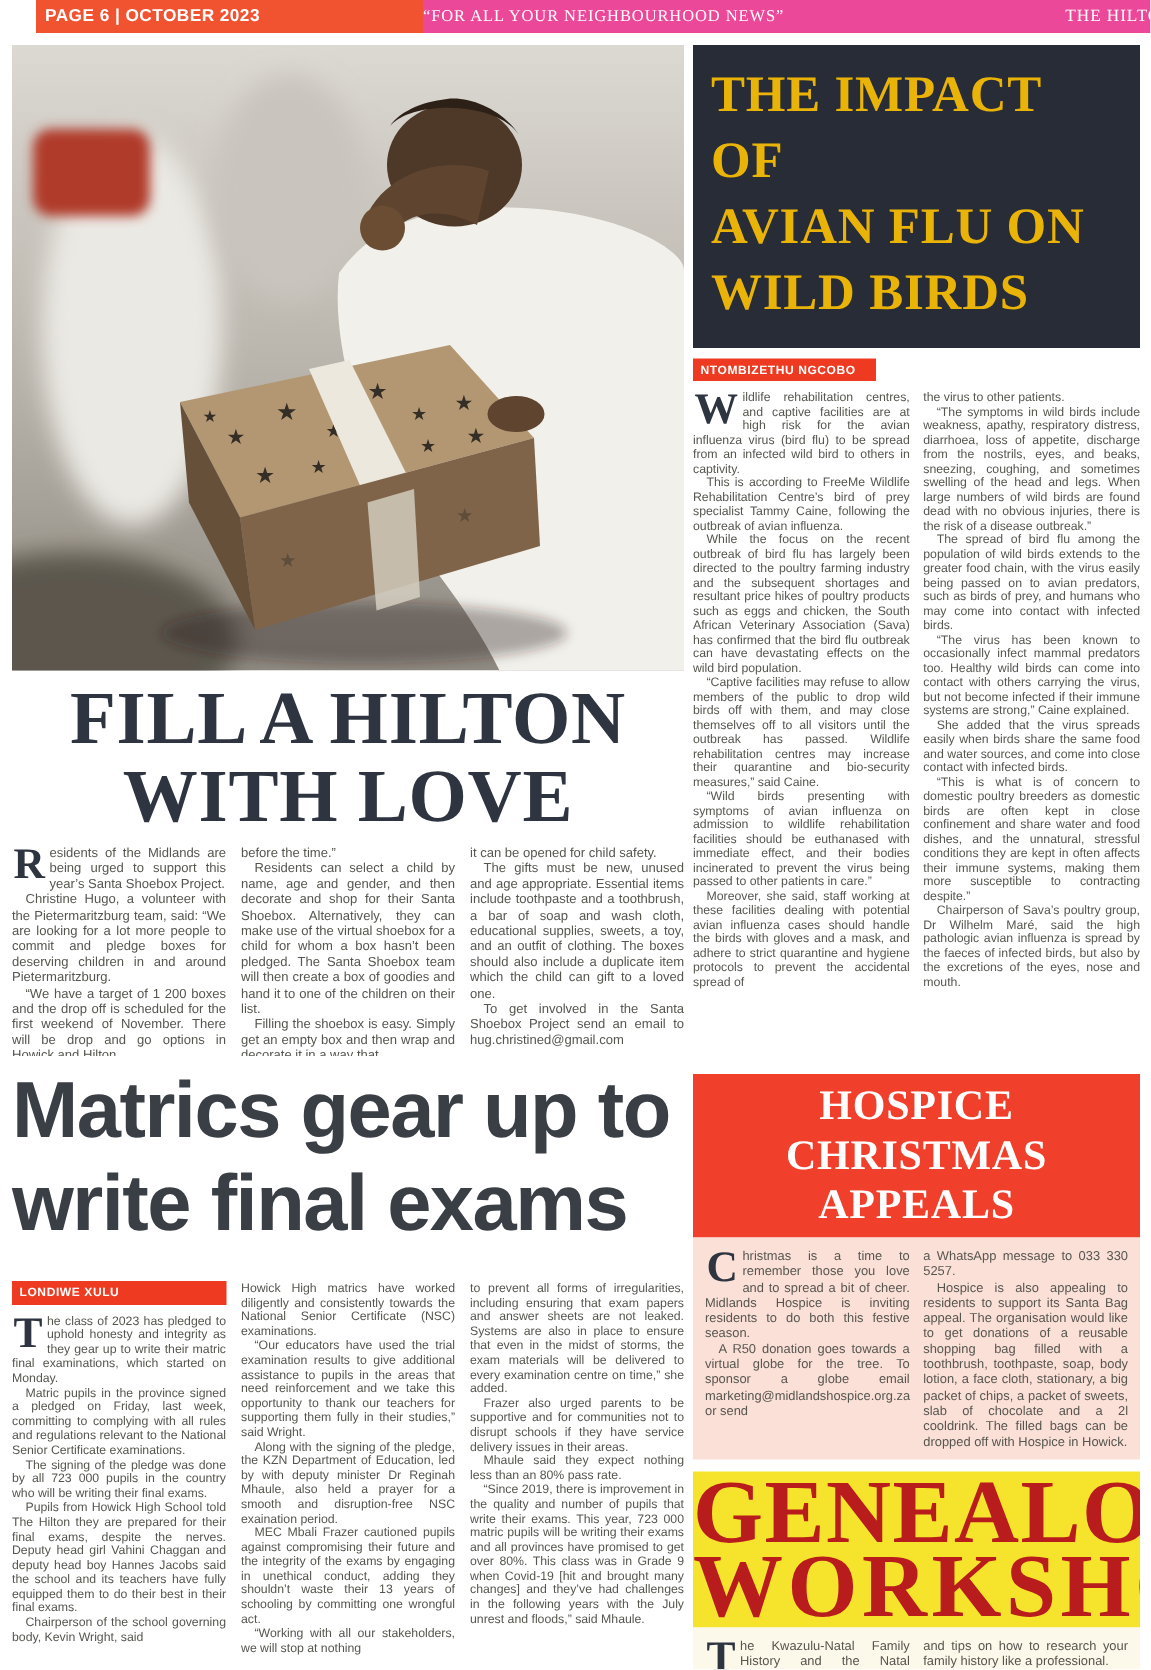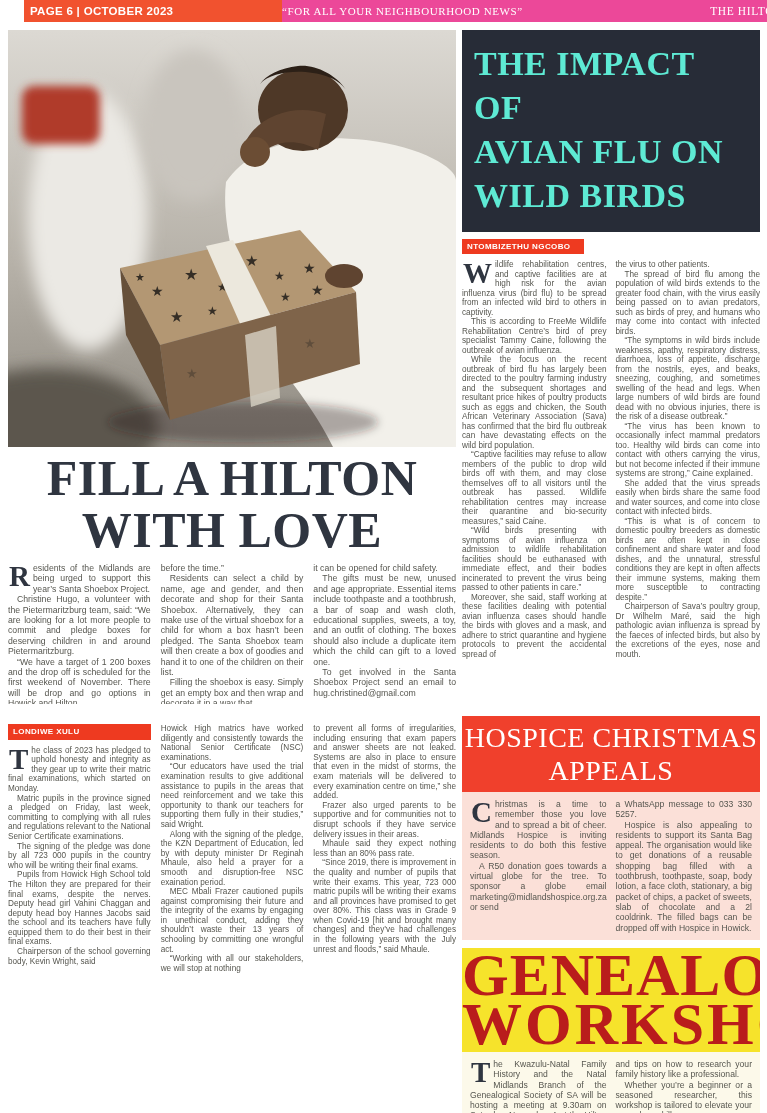--- a/index.html
+++ b/index.html
@@ -36,28 +36,28 @@
   .photo { width:448px; height:417px; display:block; }
   .sb-head { margin-top:5px; text-align:center; font-family:"Liberation Serif", serif;
     font-weight:700; font-size:50px; line-height:52px; color:#2f3540; letter-spacing:.5px; }
   .sb-cols { margin-top:7px; height:141px; overflow:hidden; font-size:8.7px; line-height:10.4px; }
   .mat-head { margin-top:6px; font-weight:700; font-size:53px; line-height:62px;
     letter-spacing:-1px; color:#3a3e45; }
   .mat-cols { margin-top:20px; height:272px; overflow:hidden; font-size:8.2px; line-height:9.6px; }
 
   
   .right-sec { position:absolute; left:462px; top:30px; width:298px; height:1083px; overflow:hidden; }
-  .av-head { background:#272c37; color:#5eead4; font-family:"Liberation Serif", serif;
+  .av-head { background:#272c37; color:#eab308; font-family:"Liberation Serif", serif;
     font-weight:700; font-size:34px; line-height:44px; padding:12px 12px 14px; letter-spacing:.5px; }
   .av-byline { margin-top:7px; width:122px; }
   .av-cols { margin-top:6px; height:448px; overflow:hidden; font-size:8.2px; line-height:9.5px; gap:9px; }
 
   .hospice { margin-top:8px; }
   .hos-head { background:#f0402c; color:#fff; text-align:center; font-family:"Liberation Serif", serif;
-    font-weight:400; font-size:28px; line-height:33px; padding:5px 2px; letter-spacing:.5px; }
+    font-weight:700; font-size:28px; line-height:33px; padding:5px 2px; letter-spacing:.5px; }
   .hos-body { background:#fbe0d8; padding:7px 8px; height:148px; overflow:hidden;
     font-size:8.6px; line-height:10.3px; gap:9px; }
 
   .gene { margin-top:8px; }
   .gene-head { background:#f6e32b; color:#b91c1c; text-align:center; font-family:"Liberation Serif", serif;
     font-weight:700; font-size:60px; line-height:49px; padding:3px 0; letter-spacing:1px; }
   .gene-head .hl:last-child { letter-spacing:3px; }
   .gene-body { background:#fcf9ea; padding:7px 8px; height:106px; overflow:hidden;
     font-size:8.6px; line-height:10.3px; gap:9px; }
 </style>
@@ -149,20 +149,24 @@
           <p>Residents can select a child by name, age and gender, and then decorate and shop for their Santa Shoebox. Alternatively, they can make use of the virtual shoebox for a child for whom a box hasn’t been pledged. The Santa Shoebox team will then create a box of goodies and hand it to one of the children on their list.</p>
           <p>Filling the shoebox is easy. Simply get an empty box and then wrap and decorate it in a way that</p>
         </div>
       <div class="col">
           <p class="cont">it can be opened for child safety.</p>
           <p>The gifts must be new, unused and age appropriate. Essential items include toothpaste and a toothbrush, a bar of soap and wash cloth, educational supplies, sweets, a toy, and an outfit of clothing. The boxes should also include a duplicate item which the child can gift to a loved one.</p>
           <p>To get involved in the Santa Shoebox Project send an email to hug.christined@gmail.com</p>
         </div>
     </div>
 
+    <h1 class="mat-head">
+      <span class="hl">Matrics gear up to</span>
+      <span class="hl">write final exams</span>
+    </h1>
 
     <div class="cols mat-cols">
       <div class="col">
         <div class="byline">LONDIWE XULU</div>
         <p class="lead"><span class="dcap">T</span><span>he class of 2023 has pledged to uphold honesty and integrity as they gear up to write their matric final examinations, which started on Monday.</span></p>
         <div>
             <p>Matric pupils in the province signed a pledged on Friday, last week, committing to complying with all rules and regulations relevant to the National Senior Certificate examinations.</p>
             <p>The signing of the pledge was done by all 723 000 pupils in the country who will be writing their final exams.</p>
             <p>Pupils from Howick High School told The Hilton they are prepared for their final exams, despite the nerves. Deputy head girl Vahini Chaggan and deputy head boy Hannes Jacobs said the school and its teachers have fully equipped them to do their best in their final exams.</p>
             <p>Chairperson of the school governing body, Kevin Wright, said</p>
@@ -200,22 +204,22 @@
         <div>
             <p>This is according to FreeMe Wildlife Rehabilitation Centre’s bird of prey specialist Tammy Caine, following the outbreak of avian influenza.</p>
             <p>While the focus on the recent outbreak of bird flu has largely been directed to the poultry farming industry and the subsequent shortages and resultant price hikes of poultry products such as eggs and chicken, the South African Veterinary Association (Sava) has confirmed that the bird flu outbreak can have devastating effects on the wild bird population.</p>
             <p>“Captive facilities may refuse to allow members of the public to drop wild birds off with them, and may close themselves off to all visitors until the outbreak has passed. Wildlife rehabilitation centres may increase their quarantine and bio-security measures,” said Caine.</p>
             <p>“Wild birds presenting with symptoms of avian influenza on admission to wildlife rehabilitation facilities should be euthanased with immediate effect, and their bodies incinerated to prevent the virus being passed to other patients in care.”</p>
             <p>Moreover, she said, staff working at these facilities dealing with potential avian influenza cases should handle the birds with gloves and a mask, and adhere to strict quarantine and hygiene protocols to prevent the accidental spread of</p>
           </div>
       </div>
       <div class="col">
           <p class="cont">the virus to other patients.</p>
+          <p>“The symptoms in wild birds include weakness, apathy, respiratory distress, diarrhoea, loss of appetite, discharge from the nostrils, eyes, and beaks, sneezing, coughing, and sometimes swelling of the head and legs. When large numbers of wild birds are found dead with no obvious injuries, there is the risk of a disease outbreak.”</p>
           <p>The spread of bird flu among the population of wild birds extends to the greater food chain, with the virus easily being passed on to avian predators, such as birds of prey, and humans who may come into contact with infected birds.</p>
-          <p>“The symptoms in wild birds include weakness, apathy, respiratory distress, diarrhoea, loss of appetite, discharge from the nostrils, eyes, and beaks, sneezing, coughing, and sometimes swelling of the head and legs. When large numbers of wild birds are found dead with no obvious injuries, there is the risk of a disease outbreak.”</p>
           <p>“The virus has been known to occasionally infect mammal predators too. Healthy wild birds can come into contact with others carrying the virus, but not become infected if their immune systems are strong,” Caine explained.</p>
           <p>She added that the virus spreads easily when birds share the same food and water sources, and come into close contact with infected birds.</p>
           <p>“This is what is of concern to domestic poultry breeders as domestic birds are often kept in close confinement and share water and food dishes, and the unnatural, stressful conditions they are kept in often affects their immune systems, making them more susceptible to contracting despite.”</p>
           <p>Chairperson of Sava’s poultry group, Dr Wilhelm Maré, said the high pathologic avian influenza is spread by the faeces of infected birds, but also by the excretions of the eyes, nose and mouth.</p>
         </div>
     </div>
 
     <div class="hospice">
       <div class="hos-head">
         <span class="hl">HOSPICE CHRISTMAS</span>

